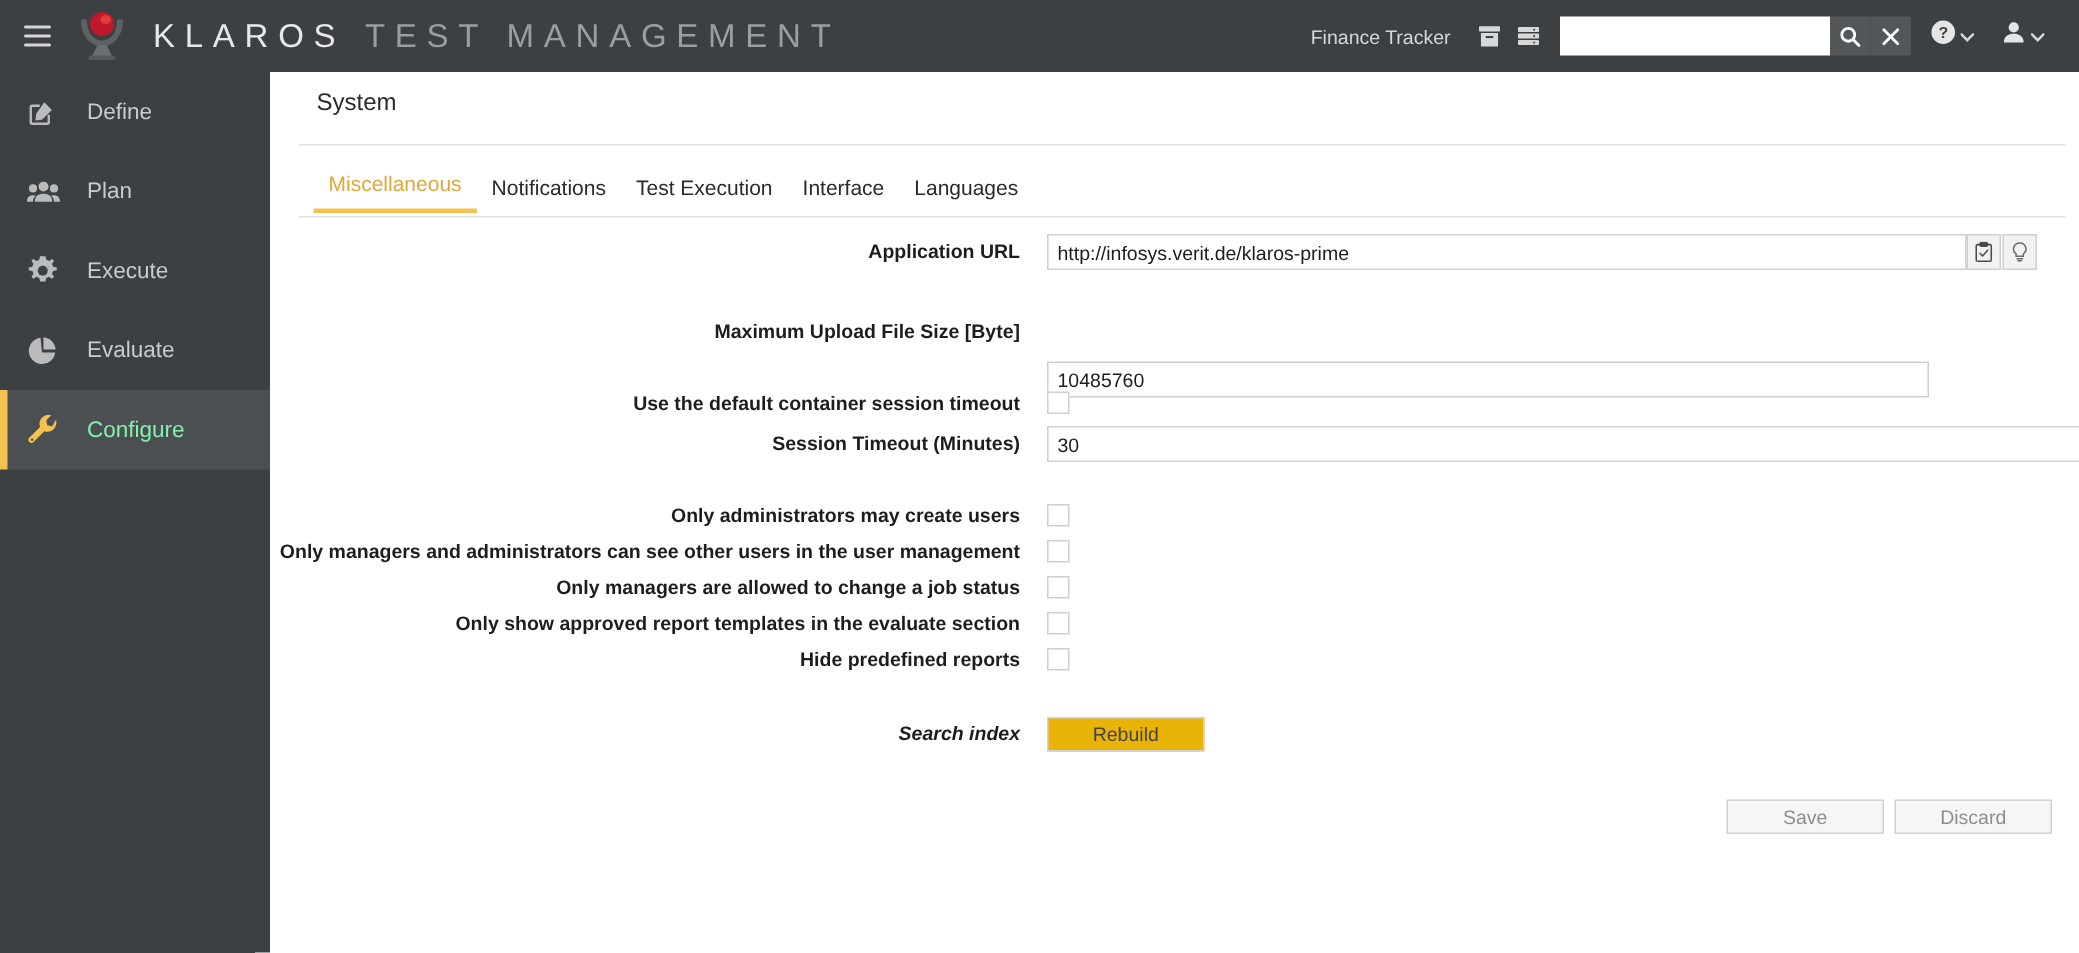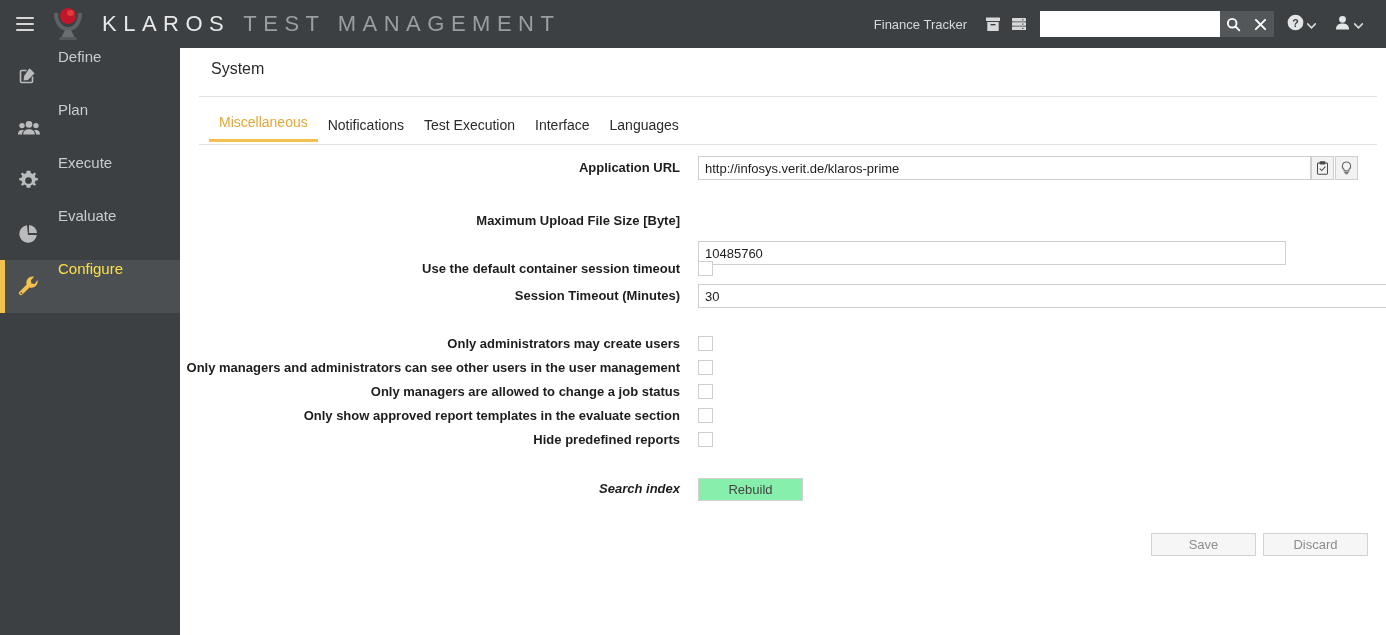--- a/index.html
+++ b/index.html
@@ -64,37 +64,37 @@
   }
 
   
   #sidebar {
     position: absolute; top: 48px; left: 0;
     width: 180px; height: 587px;
     background: #3c4043;
   }
   .nav-item {
     position: relative; height: 53px;
-    display: flex; 
+    display: flex; align-items: center;
     padding-left: 18px; cursor: pointer;
   }
   .nav-item .nav-ico {
     width: 30px; display:flex; align-items:center; justify-content:flex-start;
     color: #b9bbbd;
   }
   .nav-item .nav-label {
     color: #c9cbcd; font-size: 15px; margin-left: 10px; font-weight: 400;
   }
   .nav-item.active { background: #4b4f52; }
   .nav-item.active::before {
     content: ""; position: absolute; left: 0; top: 0;
     width: 5px; height: 100%; background: #f2c14e;
   }
   .nav-item.active .nav-ico { color: #f2c14e; }
-  .nav-item.active .nav-label { color: #fde047; }
+  .nav-item.active .nav-label { color: #86efac; }
 
   
   #main {
     position: absolute; top: 48px; left: 180px;
     width: 1206px; height: 587px; background: #ffffff;
   }
   #content-card {
     position: absolute; top: 4px; left: 9px;
     width: 1188px; height: 142px;
   }
@@ -141,21 +141,21 @@
     border: 1px solid #cfcfcf; background: #f2f2f2;
     display: flex; align-items: center; justify-content: center;
     cursor: pointer;
   }
   .cbox {
     position: absolute; width: 15px; height: 15px;
     border: 1px solid #cfcfcf; background: #ffffff; cursor: pointer;
   }
   .btn {
     position: absolute; height: 23px;
-    border: 1px solid #d2d2d2; background: #86efac;
+    border: 1px solid #d2d2d2; background: #eab308;
     font-family: "Liberation Sans", sans-serif; font-size: 13px;
     color: #444; cursor: pointer; text-align: center; line-height: 21px;
   }
   .btn.disabled { color: #8d8d8d; background: #f6f6f6; cursor: default; }
 </style>
 </head>
 <body>
 
 <div id="topbar">
 

